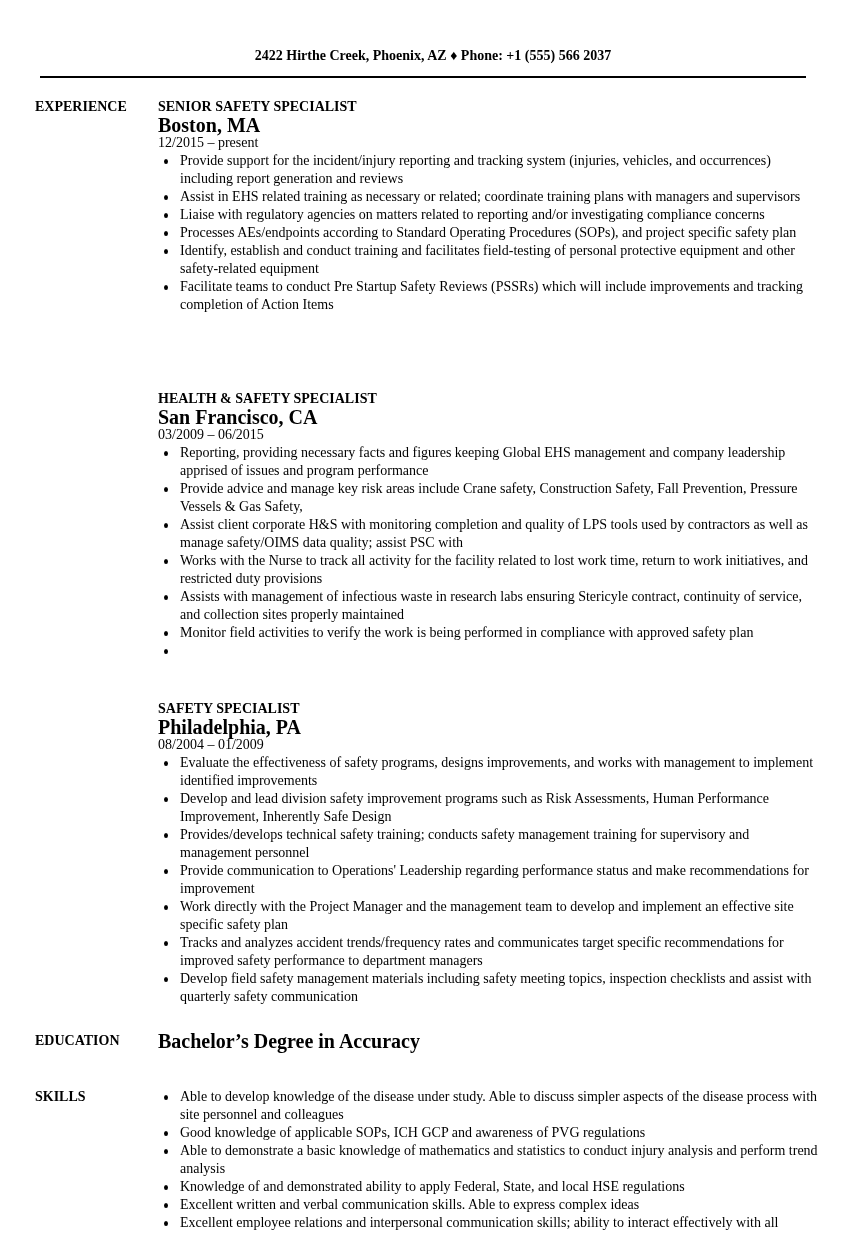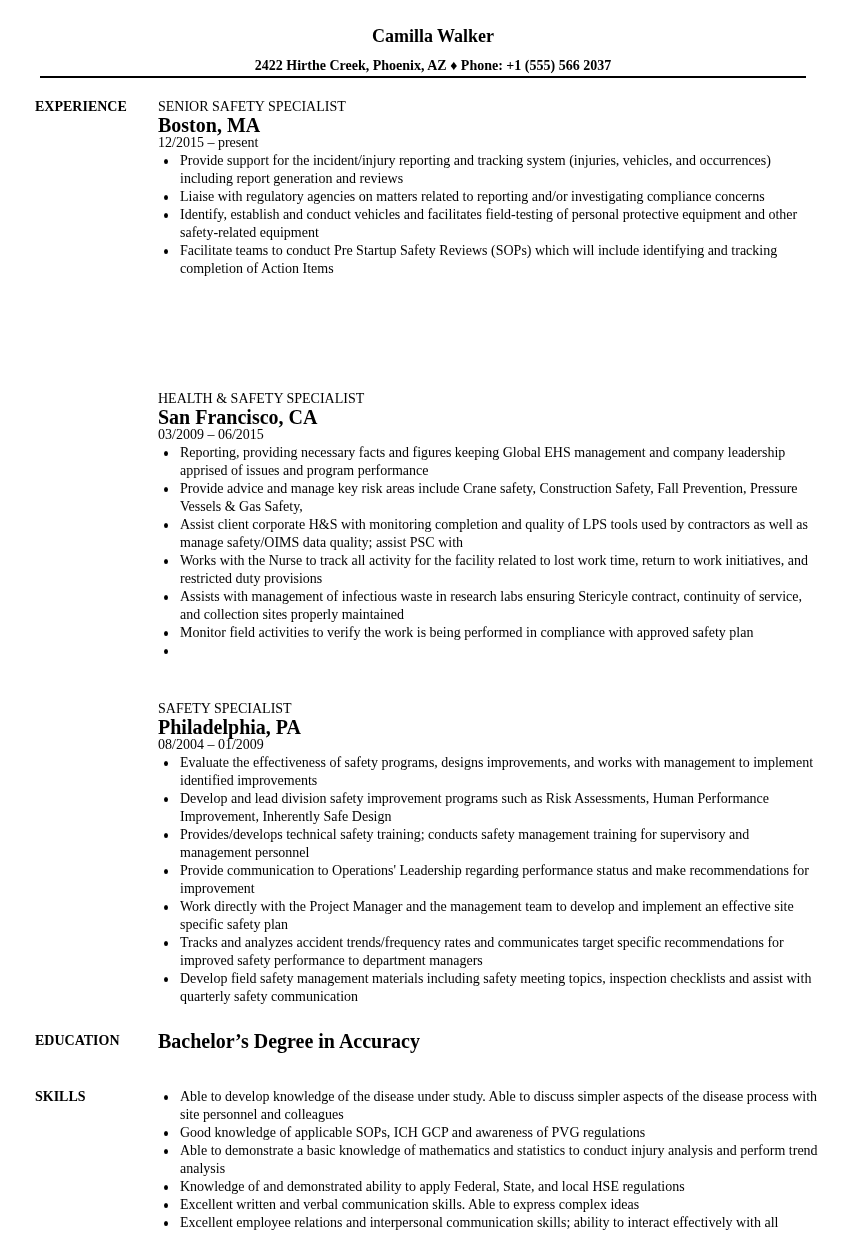--- a/index.html
+++ b/index.html
@@ -22,21 +22,21 @@
       width: 860px;
       text-align: center;
     }
     .name {
       font-size: 18px;
       font-weight: bold;
       line-height: 24px;
       margin-left: 6px;
     }
     .contact {
-      margin-top: 9px;
+      margin-top: 23px;
       font-size: 14px;
       font-weight: bold;
       line-height: 18px;
       margin-left: 6px;
     }
     .rule {
       position: absolute;
       top: 76px;
       left: 40px;
       width: 766px;
@@ -57,21 +57,21 @@
       line-height: 18px;
     }
     .section-body {
       position: absolute;
       left: 158px;
       top: 0;
       width: 660px;
     }
     .job-title, .school {
       font-size: 14px;
-      font-weight: normal;
+      font-weight: bold;
       line-height: 18px;
       text-transform: uppercase;
     }
     .job-location, .degree {
       font-size: 20px;
       font-weight: bold;
       line-height: 18px;
     }
     .job-dates {
       font-size: 14px;
@@ -96,38 +96,39 @@
       height: 5px;
       background: #000;
       border-radius: 50%;
     }
     .job { margin-bottom: 0; }
   </style>
 </head>
 <body>
 
 <div class="header">
-  <div class="name">Camilla Walker</div>
   <div class="contact">2422 Hirthe Creek, Phoenix, AZ ♦ Phone: +1 (555) 566 2037</div>
 </div>
 <div class="rule"></div>
 
 <div class="section" style="top:98px;">
   <div class="section-label">EXPERIENCE</div>
   <div class="section-body">
 
     <div class="job" style="height:292px;">
       <div class="job-title">SENIOR SAFETY SPECIALIST</div>
       <div class="job-location">Boston, MA</div>
       <div class="job-dates">12/2015 – present</div>
       <ul class="bullets">
         <li><span class="dot"></span><span>Provide support for the incident/injury reporting and tracking system (injuries, vehicles, and occurrences) including report generation and reviews</span></li>
+        <li><span class="dot"></span><span>Assist in EHS related training as necessary or related; coordinate training plans with managers and supervisors</span></li>
         <li><span class="dot"></span><span>Liaise with regulatory agencies on matters related to reporting and/or investigating compliance concerns</span></li>
-        <li><span class="dot"></span><span>Identify, establish and conduct vehicles and facilitates field-testing of personal protective equipment and other safety-related equipment</span></li>
-        <li><span class="dot"></span><span>Facilitate teams to conduct Pre Startup Safety Reviews (SOPs) which will include identifying and tracking completion of Action Items</span></li>
+        <li><span class="dot"></span><span>Processes AEs/endpoints according to Standard Operating Procedures (SOPs), and project specific safety plan</span></li>
+        <li><span class="dot"></span><span>Identify, establish and conduct training and facilitates field-testing of personal protective equipment and other safety-related equipment</span></li>
+        <li><span class="dot"></span><span>Facilitate teams to conduct Pre Startup Safety Reviews (PSSRs) which will include improvements and tracking completion of Action Items</span></li>
       </ul>
     </div>
 
     <div class="job" style="height:310px;">
       <div class="job-title">HEALTH &amp; SAFETY SPECIALIST</div>
       <div class="job-location">San Francisco, CA</div>
       <div class="job-dates">03/2009 – 06/2015</div>
       <ul class="bullets">
         <li><span class="dot"></span><span>Reporting, providing necessary facts and figures keeping Global EHS management and company leadership apprised of issues and program performance</span></li>
         <li><span class="dot"></span><span>Provide advice and manage key risk areas include Crane safety, Construction Safety, Fall Prevention, Pressure Vessels &amp; Gas Safety,</span></li>

